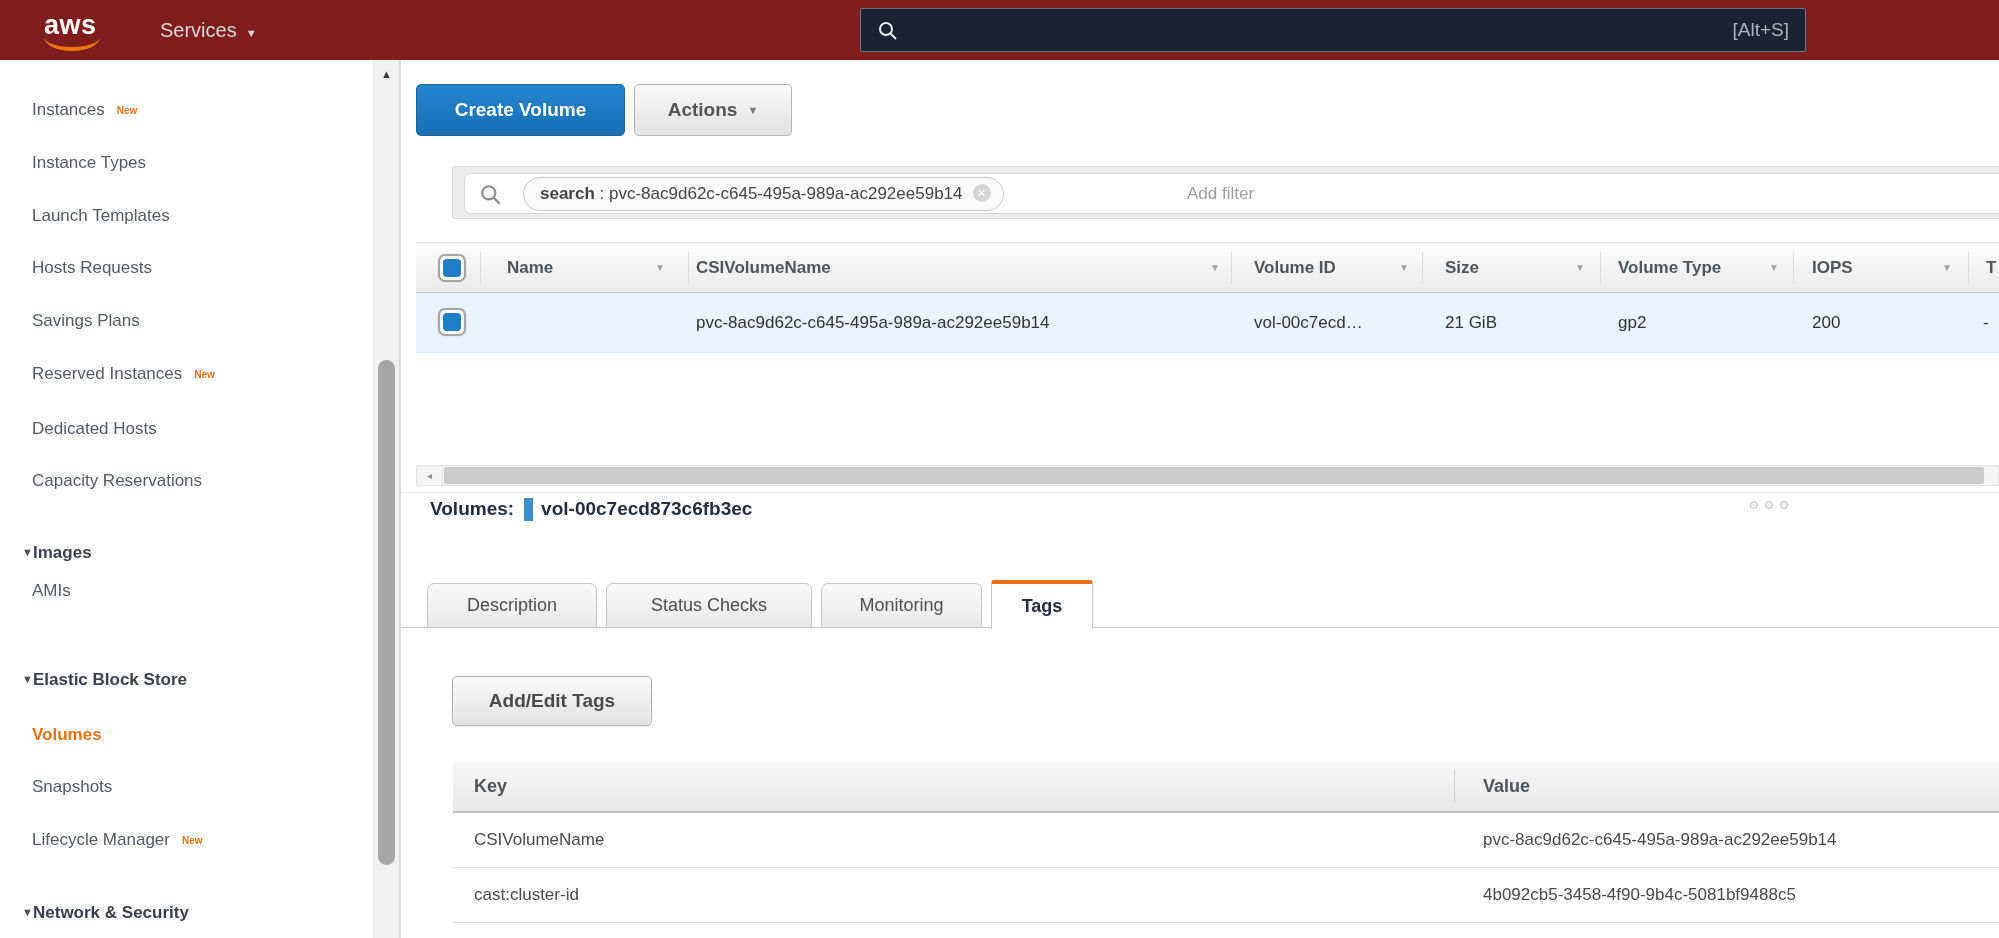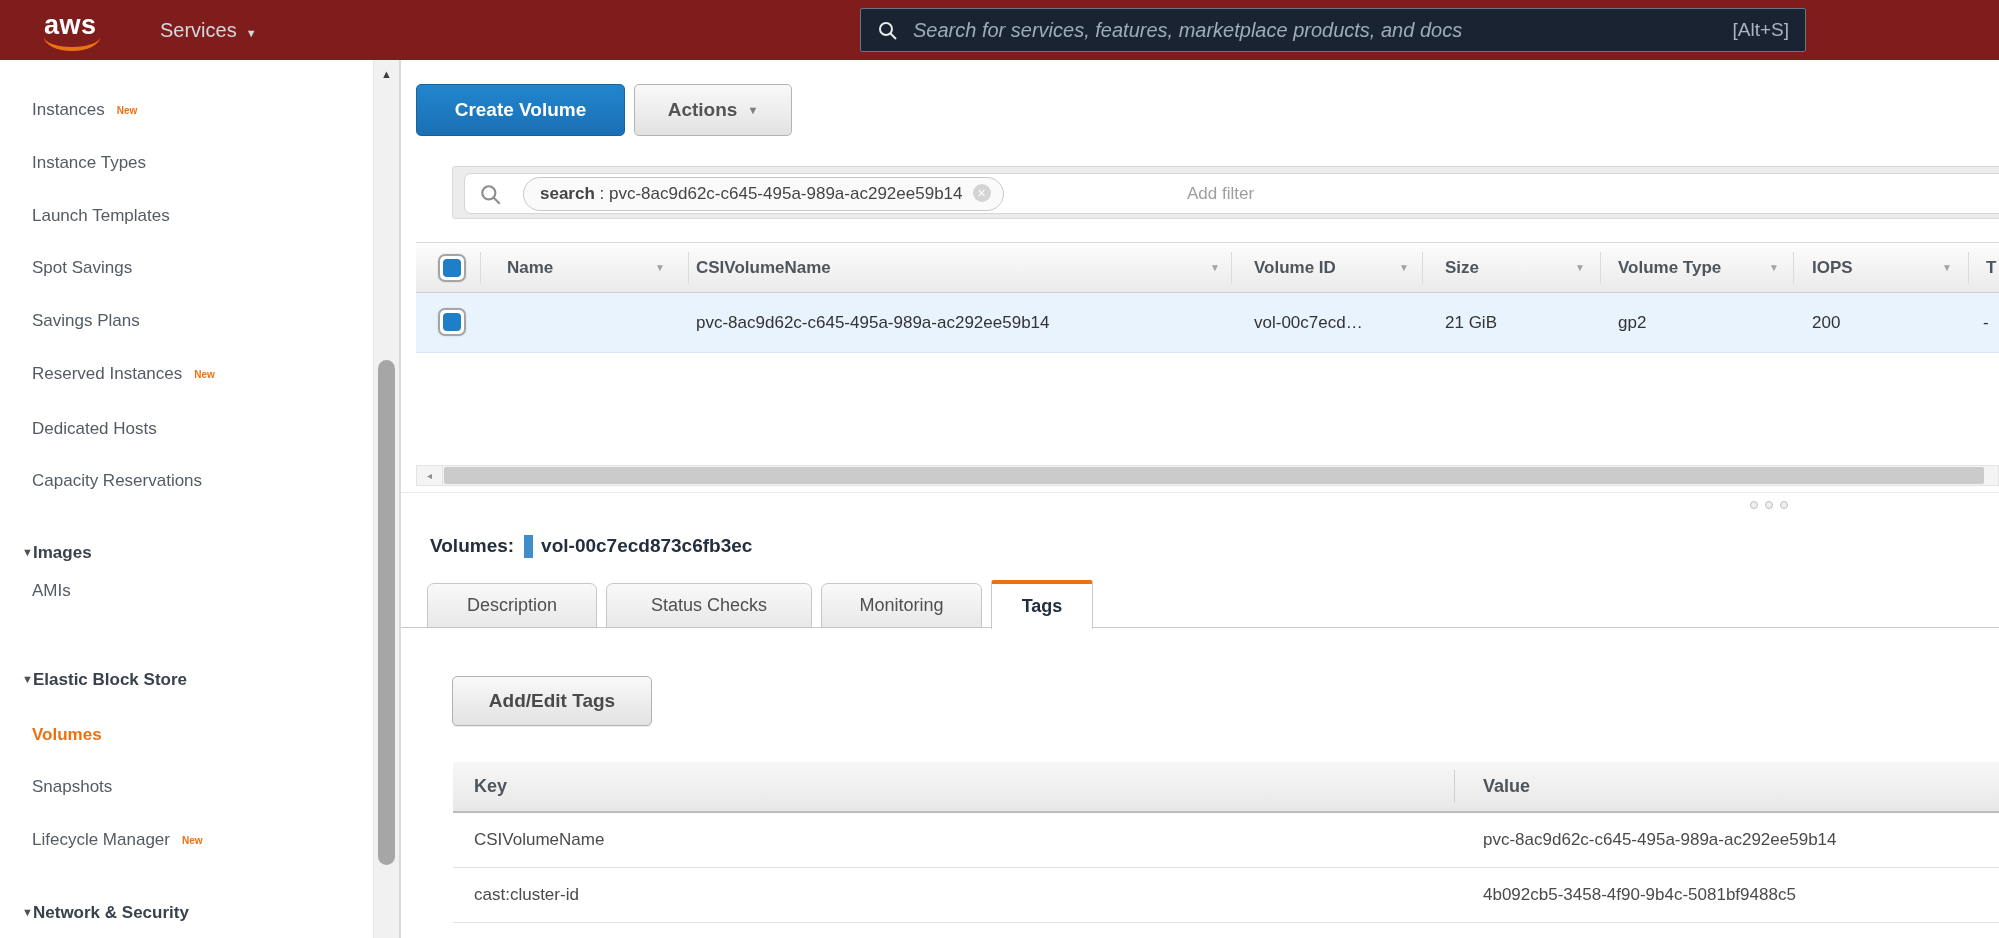--- a/index.html
+++ b/index.html
@@ -96,21 +96,21 @@
     line-height:19px; font-size:10px; color:#8f8f8f; border-right:1px solid #e3e3e3; cursor:pointer; }
   .h-scroll-thumb { position:absolute; left:27px; top:1px; height:17px; width:1540px;
     background:#cbcbcb; border-radius:2px; cursor:pointer; }
   .panel-line { position:absolute; left:401px; top:492px; width:1598px; height:1px; background:#ececec; }
   .grip { position:absolute; left:1750px; top:495px; cursor:row-resize; }
   .grip span { display:inline-block; width:8px; height:8px; border:1px solid #bfbfbf;
     background:#efefef; border-radius:50%; margin-right:7px; }
 
   
   .detail-title { position:absolute; left:430px; top:497px; height:24px; display:flex;
-    align-items:center; font-size:19px; font-weight:bold; color:#232f3e;margin-top:37px; }
+    align-items:center; font-size:19px; font-weight:bold; color:#232f3e; }
   .sel-marker { width:9px; height:23px; background:#3f8ec9; margin:0 8px 0 10px; }
 
   .tabs { position:absolute; left:401px; top:580px; width:1598px; height:48px; }
   .tabs .baseline { position:absolute; left:0; bottom:0; width:100%; height:1px; background:#c9c9c9; }
   .tab { position:absolute; top:3px; height:45px; background:linear-gradient(#f9f9f9,#e8e8e8);
     border:1px solid #c6c6c6; border-radius:7px 7px 0 0; font-size:18px; color:#4f4f4f;
     display:flex; align-items:center; justify-content:center; cursor:pointer; z-index:1; }
   .tab.active { top:0; height:49px; background:#fff; border:1px solid #c9c9c9; border-bottom:none;
     border-top:4px solid #ec7211; border-radius:3px 3px 0 0; font-weight:bold; color:#232f3e;
     z-index:3; }
@@ -141,30 +141,29 @@
     <div class="logo-smile"></div>
   </div>
   <div class="services">
     <span>Services</span><span class="caret">▼</span>
   </div>
   <div class="nav-search">
     <svg width="22" height="22" viewBox="0 0 22 22">
       <circle cx="9" cy="9" r="6" fill="none" stroke="#e8ecef" stroke-width="2"></circle>
       <line x1="13.5" y1="13.5" x2="19" y2="19" stroke="#e8ecef" stroke-width="2"></line>
     </svg>
-    <input placeholder="Search for services, features, marketplace products, and docs" style="">
     <span class="nav-shortcut">[Alt+S]</span>
   </div>
 </div>
 
 <div class="sidebar">
   <div class="side-item" style="top:40px"><span class="side-label">Instances</span><span class="side-badge">New</span></div>
   <div class="side-item" style="top:93px"><span class="side-label">Instance Types</span></div>
   <div class="side-item" style="top:146px"><span class="side-label">Launch Templates</span></div>
-  <div class="side-item" style="top:198px"><span class="side-label">Spot Savings</span></div>
+  <div class="side-item" style="top:198px"><span class="side-label">Hosts Requests</span></div>
   <div class="side-item" style="top:251px"><span class="side-label">Savings Plans</span></div>
   <div class="side-item" style="top:304px"><span class="side-label">Reserved Instances</span><span class="side-badge">New</span></div>
   <div class="side-item" style="top:359px"><span class="side-label">Dedicated Hosts</span></div>
   <div class="side-item" style="top:411px"><span class="side-label">Capacity Reservations</span></div>
   <div class="side-section" style="top:483px"><span class="caret">▼</span><span class="side-label">Images</span></div>
   <div class="side-item" style="top:521px"><span class="side-label">AMIs</span></div>
   <div class="side-section" style="top:610px"><span class="caret">▼</span><span class="side-label">Elastic Block Store</span></div>
   <div class="side-item active" style="top:665px"><span class="side-label">Volumes</span></div>
   <div class="side-item" style="top:717px"><span class="side-label">Snapshots</span></div>
   <div class="side-item" style="top:770px"><span class="side-label">Lifecycle Manager</span><span class="side-badge">New</span></div>

